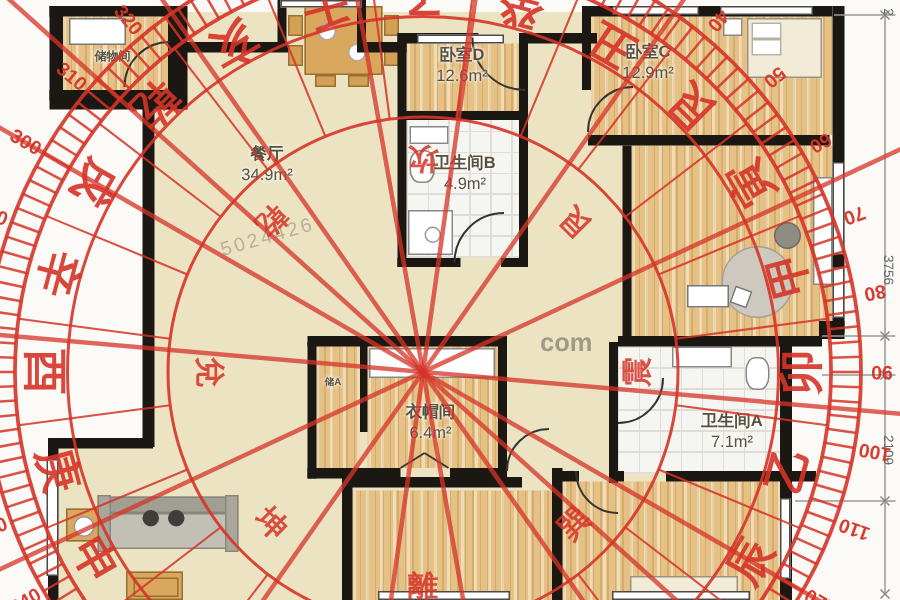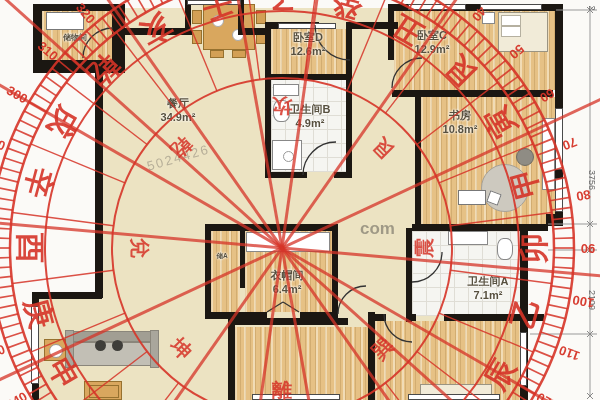--- a/index.html
+++ b/index.html
@@ -11,21 +11,21 @@
         repeating-linear-gradient(90deg,rgba(120,80,20,.18) 0 1px,rgba(0,0,0,0) 1px 5px);}
   .tile{position:absolute;z-index:2;background-color:#f5f5f1;
         background-image:repeating-linear-gradient(0deg,#dfddd5 0 1px,rgba(0,0,0,0) 1px 14px),
         repeating-linear-gradient(90deg,#dfddd5 0 1px,rgba(0,0,0,0) 1px 14px);}
   .wall{position:absolute;background:#1b1712;z-index:10;}
   .win{position:absolute;background:#fff;border:1px solid #4a4a4a;z-index:12;box-sizing:border-box;}
   .fur{position:absolute;z-index:5;box-sizing:border-box;}
   .rlabel{position:absolute;transform:translate(-50%,-50%);text-align:center;z-index:20;
           font-size:11px;font-weight:600;color:#57503f;line-height:1.3;white-space:nowrap;
           text-shadow:0 0 2px #fff,0 0 3px #fff;}
-  .rlabel .area{display:block;font-weight:700;text-align:center;}
+  .rlabel .area{display:block;font-weight:400;text-align:center;}
   .rlabel.sm{font-size:8px;}
   .rlabel.xs{font-size:6.5px;}
   #doors,#dims{position:absolute;left:0;top:0;z-index:15;}
   #compass{position:absolute;left:0;top:0;z-index:30;pointer-events:none;}
   .wm-brand{position:absolute;left:286px;top:202px;z-index:25;font-weight:800;font-size:24px;
             letter-spacing:1px;color:#55524b;opacity:.62;}
   .wm-suffix{position:absolute;left:360px;top:219px;z-index:25;font-weight:700;font-size:17px;
              color:#55524b;opacity:.5;}
   .wm-digits{position:absolute;left:146px;top:150px;z-index:25;font-size:13px;color:#8d8678;
              opacity:.55;transform:rotate(-16deg);letter-spacing:2px;}
@@ -165,21 +165,20 @@
     <text x="589" y="180" font-size="9" fill="#666" text-anchor="middle" transform="rotate(90 589 180)">3756</text>
     <text x="589" y="300" font-size="9" fill="#666" text-anchor="middle" transform="rotate(90 589 300)">2109</text>
     <text x="589" y="8" font-size="9" fill="#666" text-anchor="middle" transform="rotate(90 589 8)">2</text>
   </svg>
 
   <div class="rlabel sm" style="left:75px;top:38px"><span>储物间</span></div>
   <div class="rlabel" style="left:178px;top:110px"><span>餐厅</span><span class="area">34.9m²</span></div>
   <div class="rlabel" style="left:308px;top:44px"><span>卧室D</span><span class="area">12.6m²</span></div>
   <div class="rlabel" style="left:310px;top:116px"><span>卫生间B</span><span class="area">4.9m²</span></div>
   <div class="rlabel" style="left:432px;top:42px"><span>卧室C</span><span class="area">12.9m²</span></div>
-  <div class="rlabel" style="left:460px;top:122px"><span>书房</span><span class="area">10.8m²</span></div>
   <div class="rlabel" style="left:287px;top:282px"><span>衣帽间</span><span class="area">6.4m²</span></div>
   <div class="rlabel xs" style="left:222px;top:256px"><span>储A</span></div>
   <div class="rlabel" style="left:488px;top:288px"><span>卫生间A</span><span class="area">7.1m²</span></div>
 
   <div class="wm-suffix">com</div>
   <div class="wm-digits">5024426</div>
 
   <svg id="compass" width="600" height="400">
       <line x1="334.8857783648249" y1="-128.30186612179676" x2="229.1142216351751" y2="624.3018661217967" stroke="#d63428" stroke-width="3" opacity="0.75"></line>
       <line x1="499.9590458133975" y1="-63.2777768298169" x2="64.04095418660259" y2="559.277776829817" stroke="#d63428" stroke-width="3" opacity="0.75"></line>

